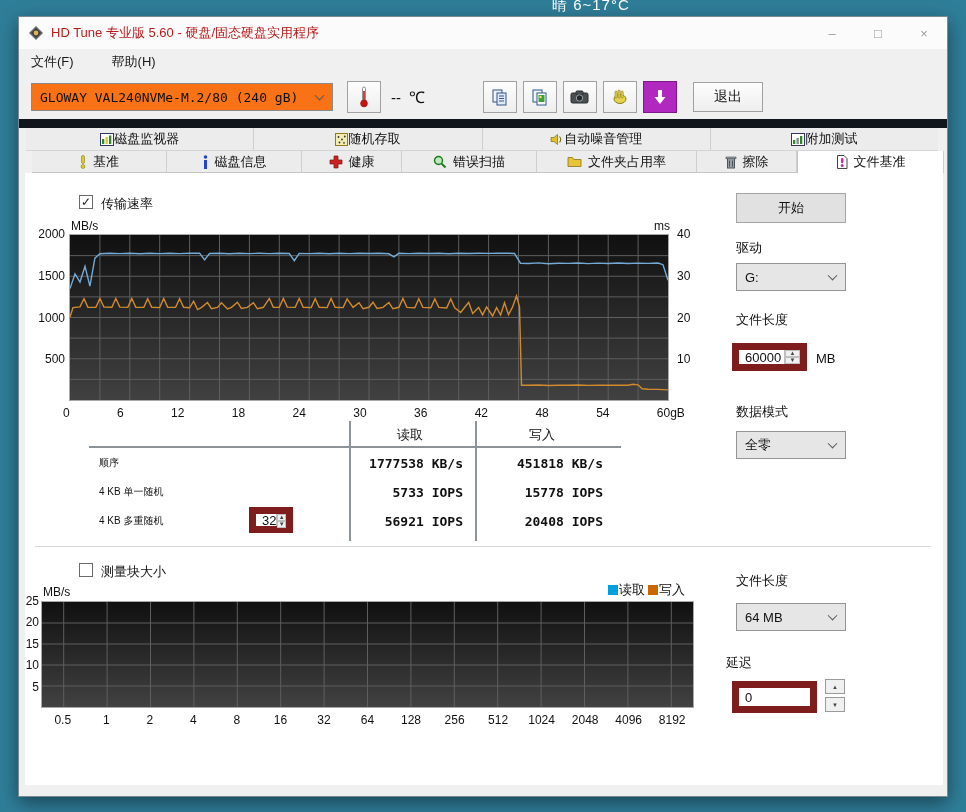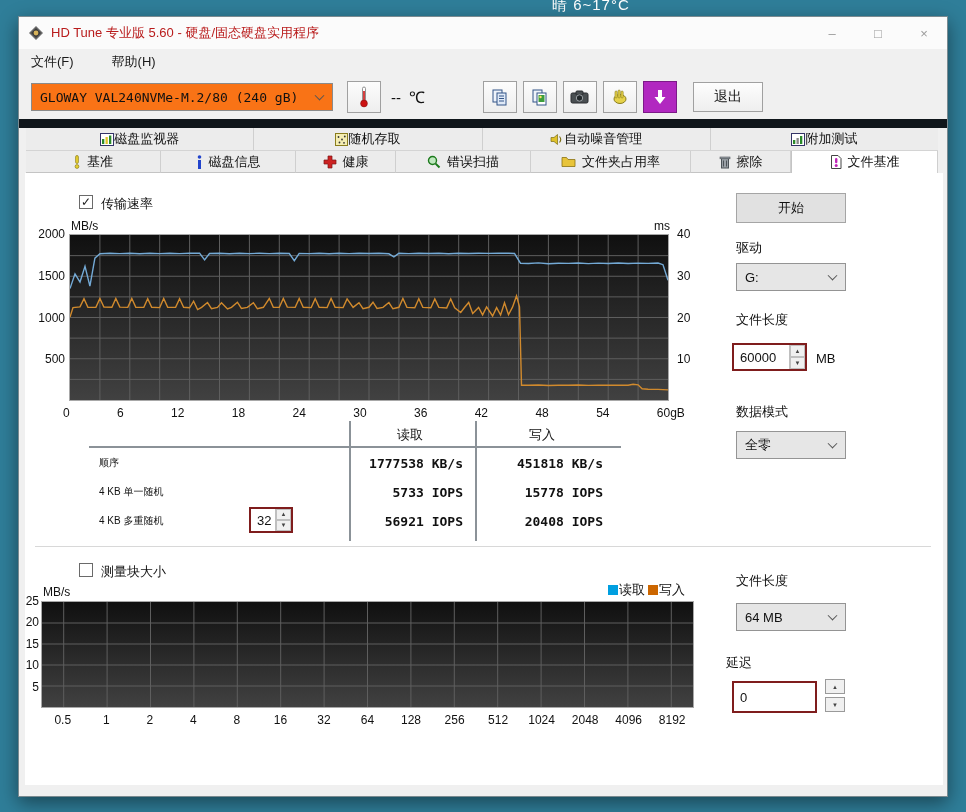--- a/index.html
+++ b/index.html
@@ -32,21 +32,21 @@
   .temp-unit { margin-left:8px; font-size:16px; }
   .tool-group { display:flex; gap:6px; margin-left:58px; }
   .tool-group .tbtn { width:34px; }
   .exit-btn { margin-left:16px; width:70px; height:30px; font-size:14px; }
 
   .darkstrip { position:absolute; left:0; top:102px; width:100%; height:9px; background:#10161b; }
 
   
   .tabrow1 { position:absolute; left:7px; top:111px; width:912px; height:23px; display:flex; background:#ececec; border-bottom:1px solid #d4d4d4; }
   .tabrow1 .tab { flex:1; display:flex; align-items:center; justify-content:center; border-right:1px solid #cfcfcf; font-size:13px; }
-  .tabrow2 { position:absolute; left:7px; top:134px; width:912px; height:22px; display:flex; }
+  .tabrow2 { position:absolute; left:13px; top:134px; width:912px; height:22px; display:flex; }
   .tabrow2 .tab { display:flex; align-items:center; justify-content:center; gap:6px; background:#ececec; border-right:1px solid #cfcfcf; border-bottom:1px solid #c4c4c4; font-size:13px; }
   .tabrow2 .tab.active { background:#fff; border-bottom:none; border-left:1px solid #c4c4c4; }
 
   
   .content { position:absolute; left:6px; top:156px; width:918px; height:612px; background:#fff; }
 
   .cbx { position:absolute; width:14px; height:14px; border:1px solid #6a6a6a; background:#fff; font-size:12px; line-height:12px; text-align:center; color:#1d1d1d; }
   .cbx-label { position:absolute; font-size:13px; }
 
   .axis-lab { position:absolute; font-size:12px; color:#111; }
@@ -60,21 +60,21 @@
 
   
   .vline { position:absolute; width:2px; background:#8b9298; }
   .hline { position:absolute; height:2px; background:#8b9298; }
   .sep { position:absolute; height:1px; background:#d8d8d8; }
   .row-label { position:absolute; font-size:10px; }
   .cell-val { position:absolute; font-family:"DejaVu Sans Mono", monospace; font-weight:bold; font-size:13px; text-align:right; }
   .col-head { position:absolute; font-size:13px; text-align:center; }
 
   
-  .spinedit { position:absolute; border:2px solid #7f1d1d; background:#fff; display:flex; }
+  .spinedit { position:absolute; border:7px solid #7f1d1d; background:#fff; display:flex; }
   .spinedit .val { flex:1; display:flex; align-items:center; padding-left:6px; font-size:13px; }
   .spincol { width:16px; display:flex; flex-direction:column; border-left:1px solid #bfbfbf; }
   .spincol .sb { flex:1; background:#f0f0f0; border:1px solid #bfbfbf; font-size:6px; line-height:5px; color:#444; display:flex; align-items:center; justify-content:center; }
   .free-spin { position:absolute; display:flex; flex-direction:column; gap:3px; }
   .free-spin .sb { width:20px; height:15px; background:#f0f0f0; border:1px solid #9a9a9a; font-size:6px; color:#444; display:flex; align-items:center; justify-content:center; }
 
   .panel-label { position:absolute; font-size:13px; }
   .panel-combo { position:absolute; height:28px; background:#e6e6e6; border:1px solid #949494; font-size:13px; }
   .btn { position:absolute; background:#e1e1e1; border:1px solid #a5a5a5; display:flex; align-items:center; justify-content:center; font-size:13px; }
 

